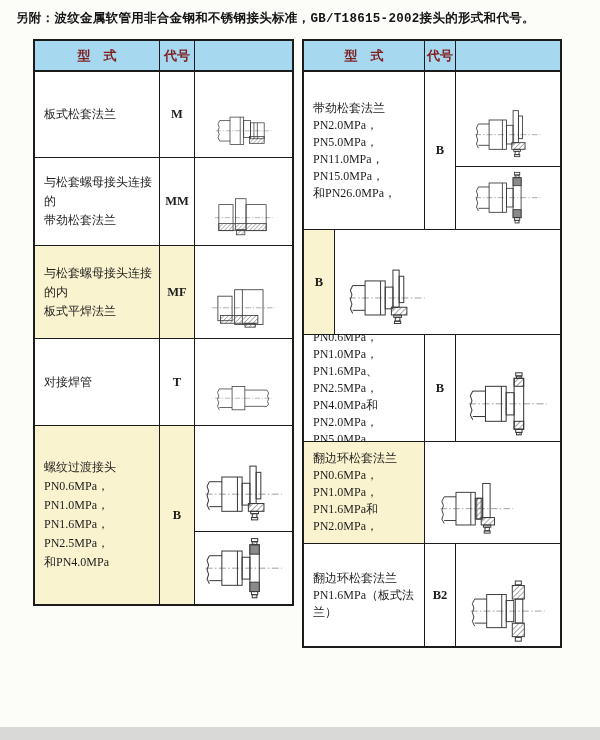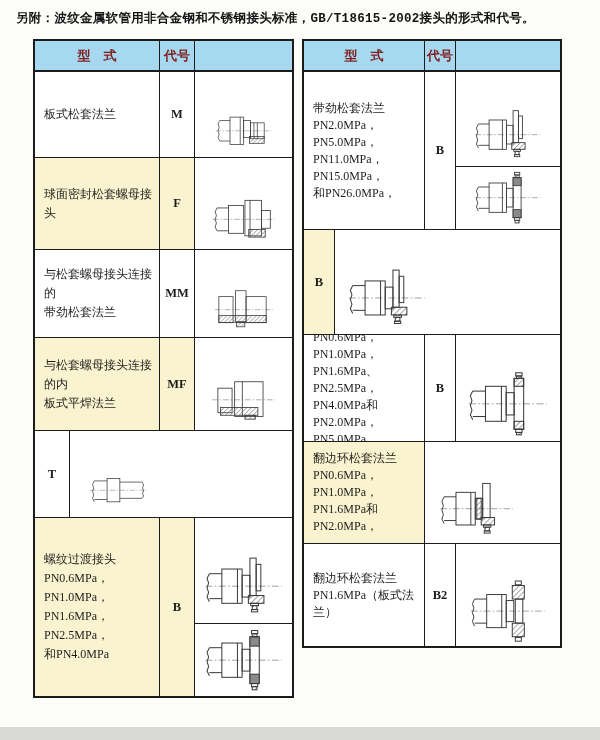--- a/index.html
+++ b/index.html
@@ -65,39 +65,20 @@
               <line x1="44" y1="16" x2="44" y2="64" stroke="#3a3a3a" stroke-width="1.3"></line>
               <rect x="50" y="22" width="12" height="30" fill="none" stroke="#3a3a3a" stroke-width="1.3"></rect>
               <rect x="62" y="26" width="24" height="28" fill="none" stroke="#3a3a3a" stroke-width="1.3"></rect>
               <line x1="68" y1="26" x2="68" y2="54" stroke="#3a3a3a" stroke-width="1.3"></line>
               <line x1="74" y1="26" x2="74" y2="54" stroke="#3a3a3a" stroke-width="1.3"></line>
               <rect x="60" y="50" width="26" height="12" fill="url(#hp)" stroke="#3a3a3a" stroke-width="1.3"></rect>
             </svg>
           </div>
       </div>
     </div>
-    <div class="row" style="height:92px">
-      <div class="cell type c1 hl">球面密封松套螺母接头</div>
-      <div class="cell code c2 hl">F</div>
-      <div class="cell sketch c3">
-        <div class="whole">
-            <svg class="diag" viewBox="0 0 100 80">
-              <line x1="1" y1="40" x2="99" y2="40" stroke="#666" stroke-width="0.8" stroke-dasharray="9 3 2 3"></line>
-              <path d="M8 22 l-3 6 l2 6 l-2 6 l2 6 l-2 6 l3 6" fill="none" stroke="#3a3a3a" stroke-width="1.3"></path>
-              <line x1="8" y1="22" x2="26" y2="22" stroke="#3a3a3a" stroke-width="1.3"></line>
-              <line x1="8" y1="58" x2="26" y2="58" stroke="#3a3a3a" stroke-width="1.3"></line>
-              <rect x="26" y="18" width="24" height="44" fill="none" stroke="#3a3a3a" stroke-width="1.3"></rect>
-              <rect x="52" y="10" width="26" height="56" fill="none" stroke="#3a3a3a" stroke-width="1.3"></rect>
-              <line x1="60" y1="10" x2="60" y2="66" stroke="#3a3a3a" stroke-width="1.3"></line>
-              <rect x="78" y="26" width="14" height="28" fill="none" stroke="#3a3a3a" stroke-width="1.3"></rect>
-              <rect x="58" y="56" width="26" height="12" fill="url(#hp)" stroke="#3a3a3a" stroke-width="1.3"></rect>
-            </svg>
-          </div>
-      </div>
-    </div>
     <div class="row" style="height:88px">
       <div class="cell type c1">与松套螺母接头连接的
 带劲松套法兰</div>
       <div class="cell code c2">MM</div>
       <div class="cell sketch c3">
         <div class="whole">
             <svg class="diag" viewBox="0 0 100 80">
               <line x1="1" y1="40" x2="99" y2="40" stroke="#666" stroke-width="0.8" stroke-dasharray="9 3 2 3"></line>
               <rect x="8" y="18" width="24" height="44" fill="none" stroke="#3a3a3a" stroke-width="1.3"></rect>
               <rect x="36" y="8" width="18" height="52" fill="none" stroke="#3a3a3a" stroke-width="1.3"></rect>
@@ -119,20 +100,21 @@
               <rect x="10" y="22" width="22" height="38" fill="none" stroke="#3a3a3a" stroke-width="1.3"></rect>
               <rect x="36" y="12" width="44" height="54" fill="none" stroke="#3a3a3a" stroke-width="1.3"></rect>
               <line x1="48" y1="12" x2="48" y2="66" stroke="#3a3a3a" stroke-width="1.3"></line>
               <rect x="14" y="52" width="58" height="12" fill="url(#hp)" stroke="#3a3a3a" stroke-width="1.3"></rect>
               <rect x="52" y="64" width="16" height="6" fill="url(#hp)" stroke="#3a3a3a" stroke-width="1.3"></rect>
             </svg>
           </div>
       </div>
     </div>
     <div class="row" style="height:87px">
+      <div class="cell type c1">对接焊管</div>
       <div class="cell code c2">T</div>
       <div class="cell sketch c3">
         <div class="whole">
             <svg class="diag" viewBox="0 0 100 80">
               <line x1="1" y1="40" x2="99" y2="40" stroke="#666" stroke-width="0.8" stroke-dasharray="9 3 2 3"></line>
               <path d="M8 24 l-3 6 l2 6 l-2 6 l2 6 l-2 6 l3 6" fill="none" stroke="#3a3a3a" stroke-width="1.3"></path>
               <line x1="8" y1="24" x2="30" y2="24" stroke="#3a3a3a" stroke-width="1.3"></line>
               <line x1="8" y1="56" x2="30" y2="56" stroke="#3a3a3a" stroke-width="1.3"></line>
               <rect x="30" y="20" width="22" height="40" fill="none" stroke="#3a3a3a" stroke-width="1.3"></rect>
               <line x1="52" y1="26" x2="90" y2="26" stroke="#3a3a3a" stroke-width="1.3"></line>

